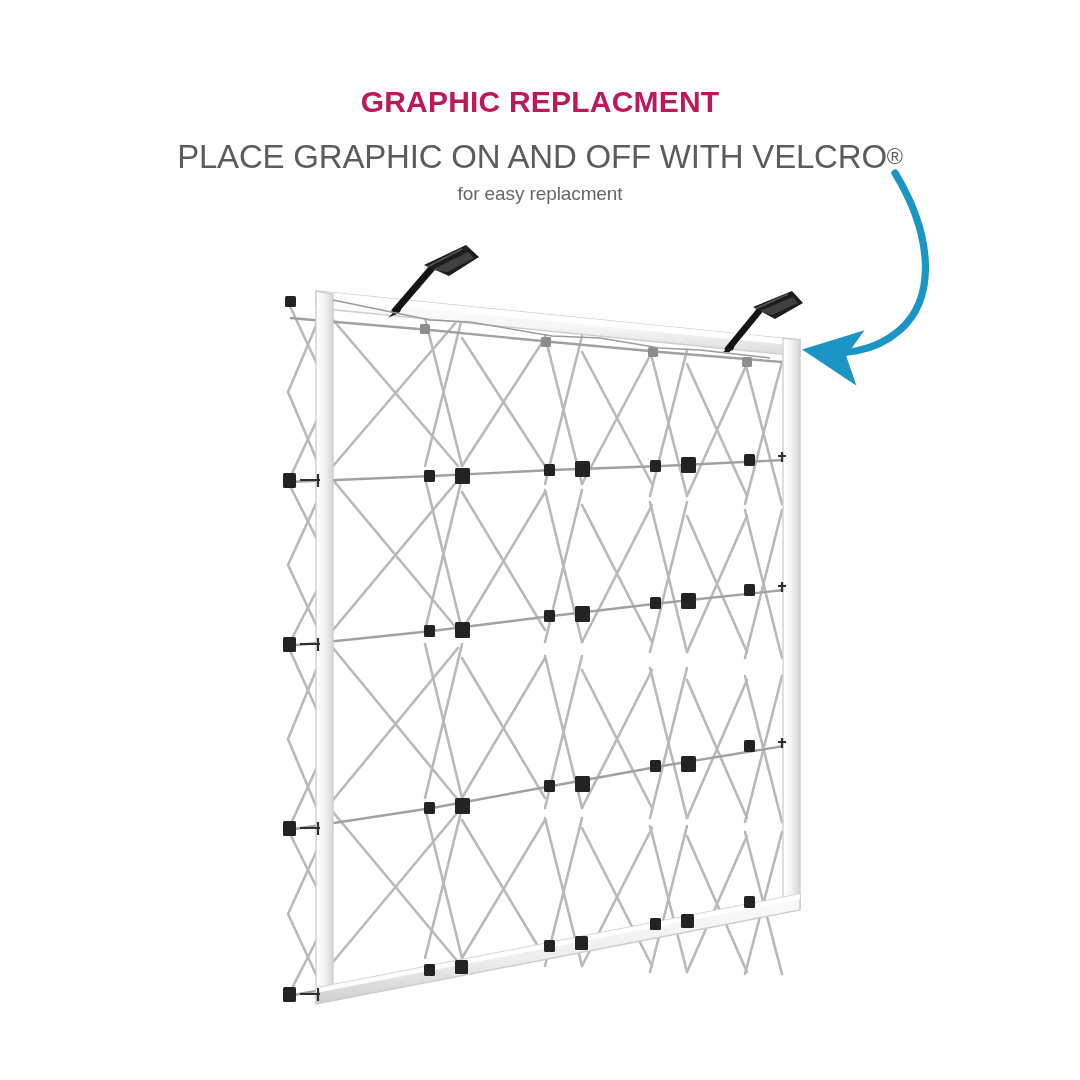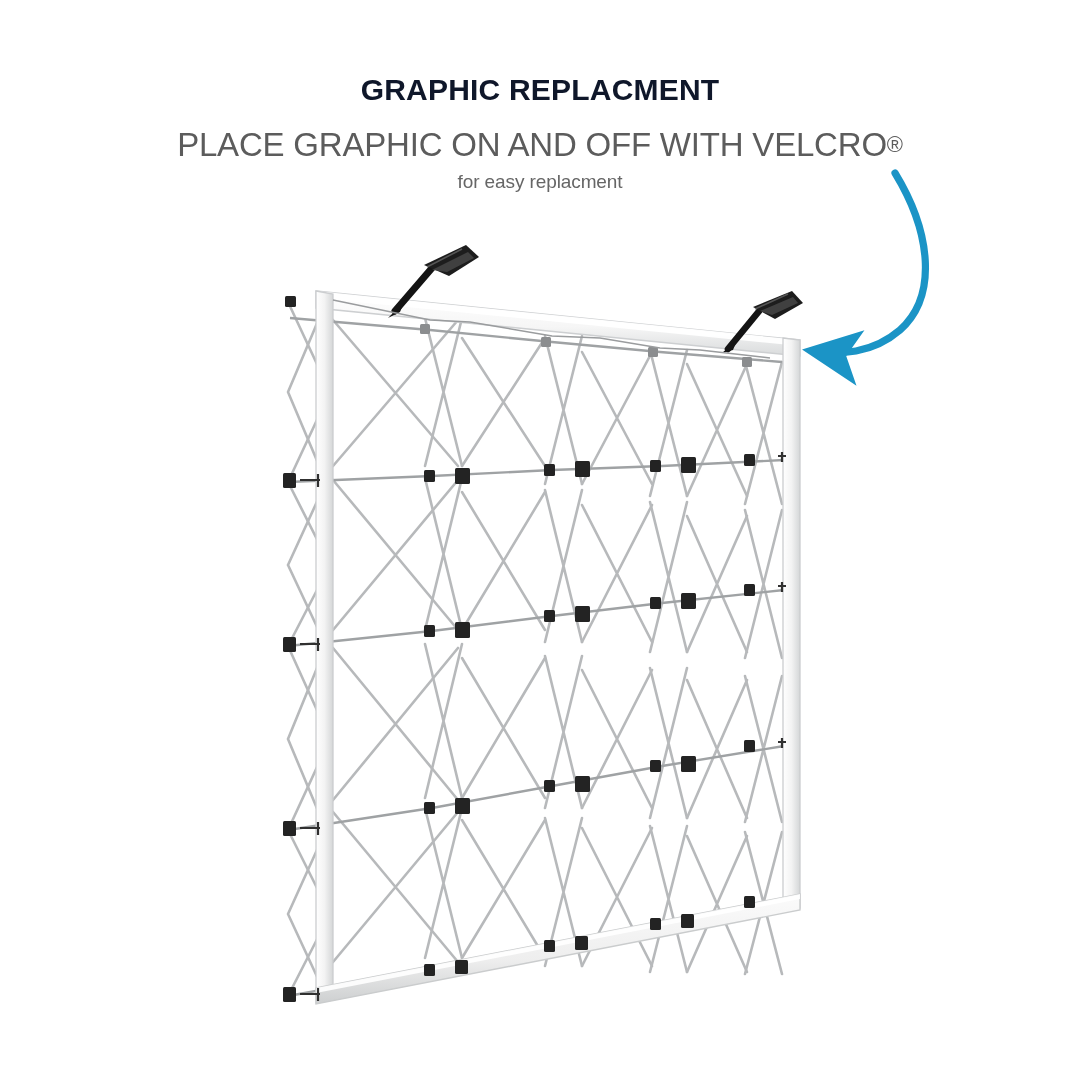--- a/index.html
+++ b/index.html
@@ -26,23 +26,23 @@
     left: 0;
     top: 72px;
     width: 1080px;
     text-align: center;
     user-select: none;
   }
   .title {
     font-size: 30px;
     font-weight: bold;
     letter-spacing: 0.2px;
-    color: #0f172a;
+    color: #be185d;
     line-height: 1.18;
-    margin: 0;
+    margin: 12px;
     padding: 0;
   }
   .subtitle-1 {
     font-size: 33px;
     font-weight: 400;
     color: #5c5c5c;
     line-height: 1.24;
     margin: 18px 0 0 0;
     letter-spacing: -0.2px;
     white-space: nowrap;

